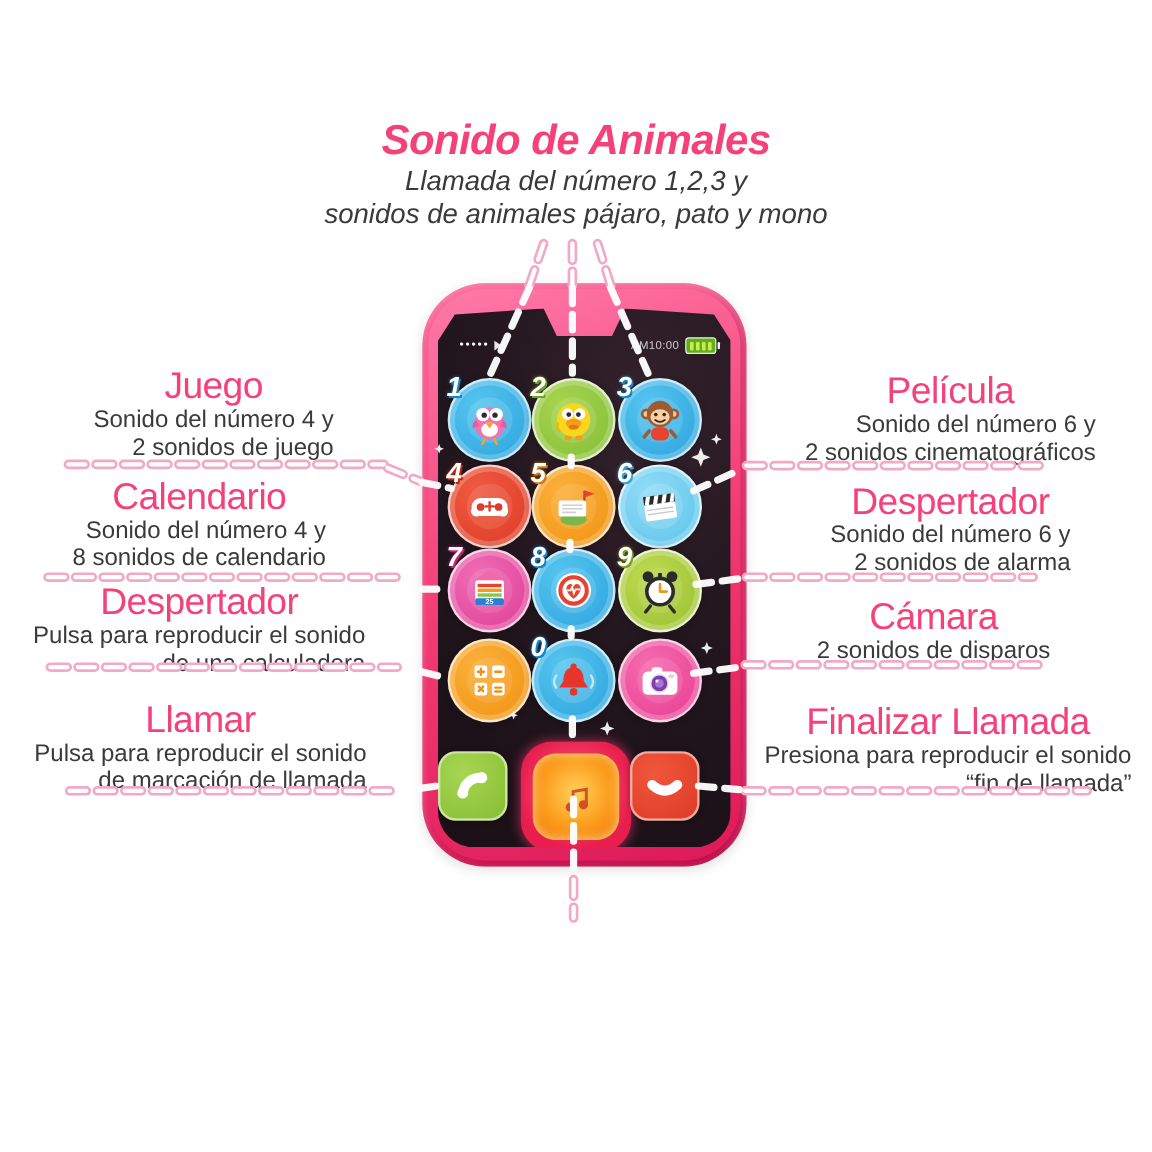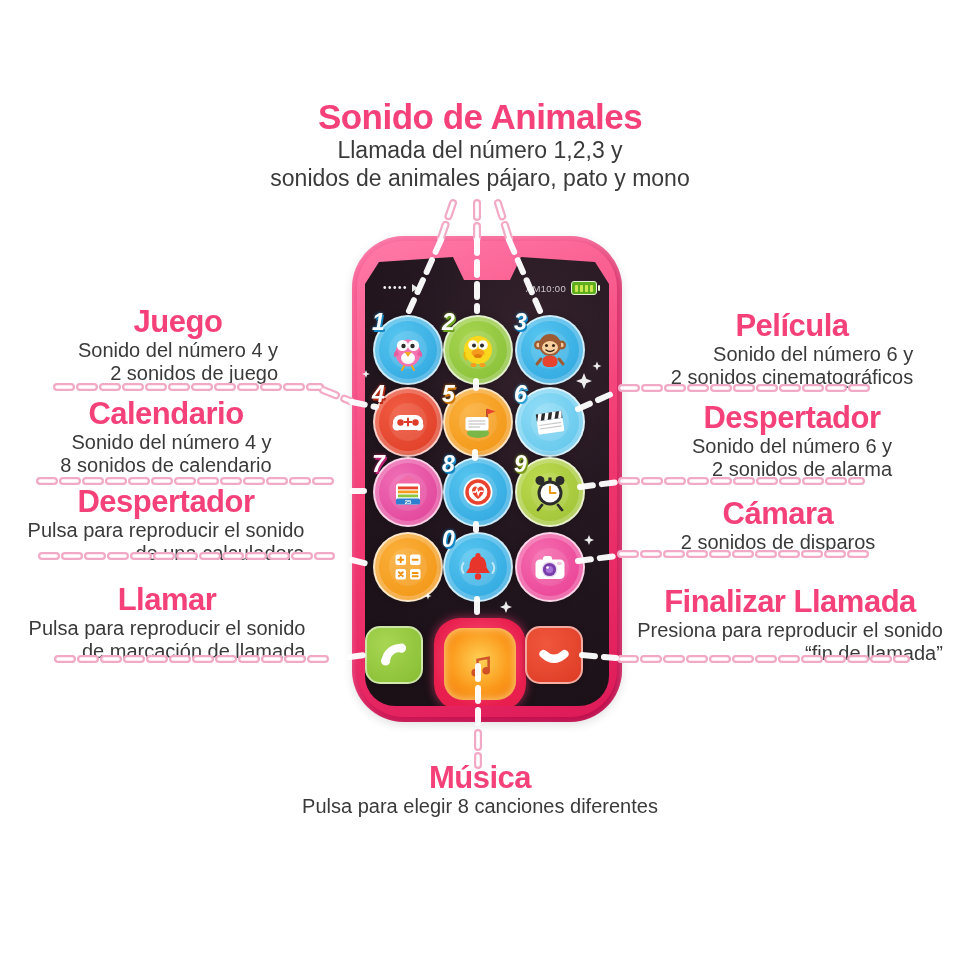--- a/index.html
+++ b/index.html
@@ -1,20 +1,20 @@
 <!DOCTYPE html>
 <html><head>
 <meta charset="utf-8">
 <style>
   html,body{margin:0;padding:0;background:#fff;}
   .canvas{position:relative;width:960px;height:960px;background:#ffffff;overflow:hidden;
           font-family:"Liberation Sans","DejaVu Sans",sans-serif;}
   
   .ann{position:absolute;text-align:center;transform:translateX(-50%);}
-  .ann-h{font-size:31px;font-weight:bold;color:#f5417a;letter-spacing:-0.5px;line-height:1.05;white-space:nowrap;}
+  .ann-h{font-size:31px;font-weight:normal;color:#f5417a;letter-spacing:-0.5px;line-height:1.05;white-space:nowrap;}
   .ann-t{font-size:20px;color:#3a3a3a;line-height:1.16;white-space:nowrap;text-align:right;}
   .title-h{font-size:35px;font-weight:bold;color:#f5417a;letter-spacing:-0.5px;line-height:1.08;white-space:nowrap;}
   .title-t{font-size:23px;color:#3a3a3a;line-height:1.22;white-space:nowrap;}
   
   .phone{position:absolute;left:352px;top:236px;width:270px;height:486px;border-radius:52px;
          background:linear-gradient(150deg,#fb6197 0%,#ef2a68 55%,#d31254 100%);
          box-shadow:inset 0 4px 10px rgba(255,170,200,.55),inset -8px -8px 16px rgba(140,0,55,.38),0 3px 10px rgba(0,0,0,.12);}
   .bezel{position:absolute;left:5px;top:5px;right:5px;bottom:5px;border-radius:47px;
          background:linear-gradient(160deg,#ff7aa8 0%,#f23a72 50%,#de1a58 100%);}
   .screen{position:absolute;left:13px;top:14px;width:244px;height:456px;border-radius:10px 10px 30px 30px;overflow:hidden;}
@@ -73,21 +73,21 @@
   .dp{stroke:#f2a9c6;stroke-width:8;fill:none;stroke-linecap:round;stroke-dasharray:14 9;}
   .dc{stroke:#ffffff;stroke-width:3.6;fill:none;stroke-linecap:round;stroke-dasharray:14 9;}
   .dw{stroke:#ffffff;stroke-width:6;fill:none;stroke-linecap:round;stroke-dasharray:13 9;opacity:.96;}
   .spark{fill:#ffffff;opacity:.92;}
 </style>
 </head>
 <body>
 
 <div class="canvas">
 
-  <div class="ann" style="left:480px;top:98px;">
+  <div class="ann" style="left:480px;top:98px;font-style:italic;">
     <div class="title-h">Sonido de Animales</div>
     <div class="title-t">Llamada del número 1,2,3 y</div>
     <div class="title-t">sonidos de animales pájaro, pato y mono</div>
   </div>
 
   <div class="ann" style="left:178px;top:306px;">
     <div class="ann-h">Juego</div>
     <div class="ann-t">Sonido del número 4 y</div>
     <div class="ann-t">2 sonidos de juego</div>
   </div>
@@ -120,24 +120,20 @@
   <div class="ann" style="left:778px;top:498px;">
     <div class="ann-h">Cámara</div>
     <div class="ann-t">2 sonidos de disparos</div>
   </div>
   <div class="ann" style="left:790px;top:586px;">
     <div class="ann-h">Finalizar Llamada</div>
     <div class="ann-t">Presiona para reproducir el sonido</div>
     <div class="ann-t">“fin de llamada”</div>
   </div>
 
-  <div class="ann" style="left:480px;top:762px;">
-    <div class="ann-h">Música</div>
-    <div class="ann-t">Pulsa para elegir 8 canciones diferentes</div>
-  </div>
 
   <div class="phone">
     <div class="bezel"></div>
     <div class="screen">
       <div class="screen-bg"></div>
 
       <div class="statusbar">
         <span class="sig">•••••</span>
         <span class="sig-tri"></span>
         <span class="sp"></span>

